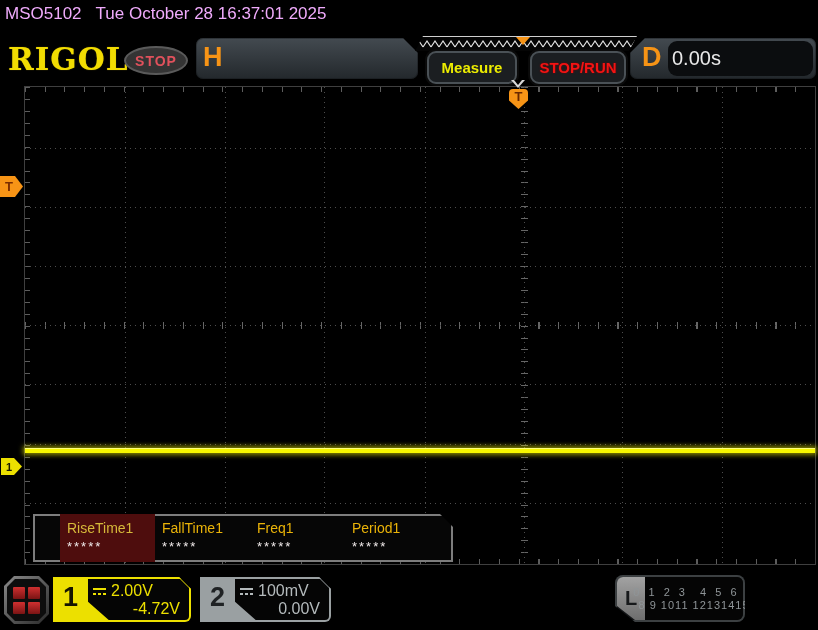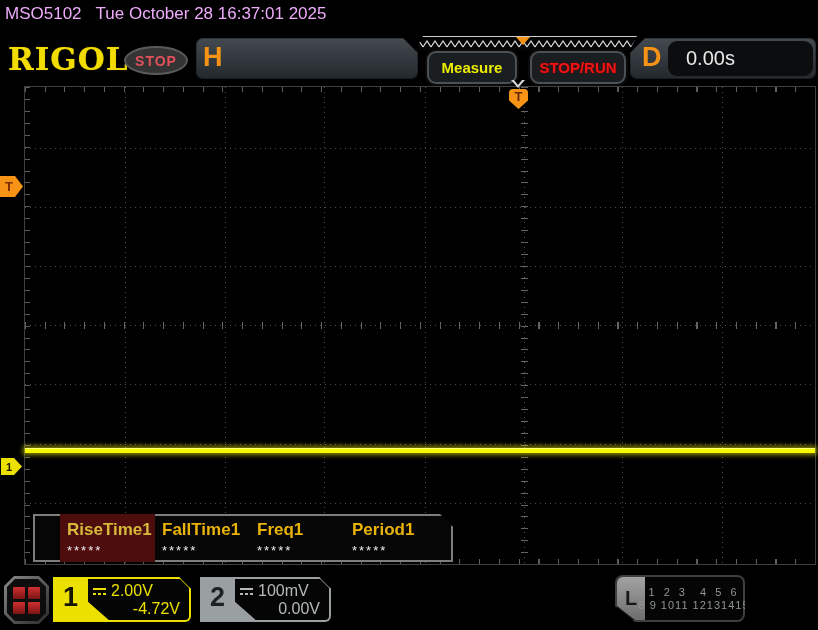--- a/index.html
+++ b/index.html
@@ -20,21 +20,21 @@
         border-radius:7px;box-shadow:inset 0 0 0 1px #11141666;}
   .gpanel .glabel{position:absolute;left:7px;top:4px;color:#f79416;font-size:27px;font-weight:bold;line-height:31px;}
   .h-panel{left:196px;width:222px;clip-path:polygon(0 0,calc(100% - 15px) 0,100% 15px,100% 100%,0 100%);}
   .d-panel{left:630px;width:186px;clip-path:polygon(15px 0,100% 0,100% 100%,0 100%,0 15px);}
   .inner-black{position:absolute;top:3px;bottom:3px;background:#0b0d0f;border-radius:9px;
         display:flex;align-items:center;}
   .h-panel .inner-black{left:26px;right:4px;}
   .d-panel .inner-black{left:38px;right:3px;}
   .tb-value{color:#e9e9e9;font-size:20px;padding-left:17px;flex:1;}
   .rates{padding-right:9px;text-align:right;color:#97a0a8;font-size:13px;line-height:15px;}
-  .delay-value{color:#e9e9e9;font-size:20px;padding-left:18px;}
+  .delay-value{color:#e9e9e9;font-size:20px;padding-left:4px;}
 
   
   .preview-strip{position:absolute;left:415px;top:36px;width:222px;height:14px;background:#050505;
         clip-path:polygon(8px 0,100% 0,calc(100% - 8px) 100%,0 100%);border-top:1px solid #cfcfcf;}
   .preview-tri{position:absolute;left:101px;top:0;width:0;height:0;
         border-left:7px solid transparent;border-right:7px solid transparent;border-top:8px solid #f79416;}
 
   .tbtn{position:absolute;top:51px;height:29px;background:#1b1e21;border:2px solid #4a5156;
         border-radius:9px;box-shadow:0 0 0 2px #0a0a0a;display:flex;align-items:center;justify-content:center;
         font-weight:bold;font-size:15px;cursor:pointer;}
@@ -77,21 +77,21 @@
         clip-path:polygon(0 0,15px 0,100% 50%,15px 100%,0 100%);padding-right:5px;box-sizing:border-box;}
   .ch1-gnd{left:1px;top:458px;width:21px;height:17px;background:#ece000;color:#1a1a00;font-size:11px;
         clip-path:polygon(0 0,13px 0,100% 50%,13px 100%,0 100%);padding-right:5px;box-sizing:border-box;}
 
   
   .meas-panel{position:absolute;left:33px;top:514px;width:420px;height:48px;background:#060606;
         clip-path:polygon(0 0,calc(100% - 13px) 0,100% 13px,100% 100%,0 100%);
         box-shadow:inset 0 0 0 2px #7d7d7d;display:flex;padding-left:27px;box-sizing:border-box;}
   .meas-cell{width:95px;height:100%;padding:6px 0 0 7px;box-sizing:border-box;cursor:pointer;}
   .meas-cell.hl{background:#4e0d0d;}
-  .meas-label{color:#d6b93a;font-size:17px;font-weight:bold;}
+  .meas-label{color:#d6b93a;font-size:14px;font-weight:normal;}
   .meas-cell:not(.hl) .meas-label{color:#eab308;}
   .meas-value{color:#efe9e9;font-size:13px;letter-spacing:2px;margin-top:3px;}
 
   
   .menu-btn{position:absolute;left:4px;top:576px;width:45px;height:48px;cursor:pointer;
         background:linear-gradient(135deg,#8a8a8a,#2a2a2a);
         clip-path:polygon(10px 0,calc(100% - 10px) 0,100% 10px,100% calc(100% - 10px),calc(100% - 10px) 100%,10px 100%,0 calc(100% - 10px),0 10px);}
   .menu-btn .inner{position:absolute;inset:3px;background:#0d0d0d;
         clip-path:polygon(8px 0,calc(100% - 8px) 0,100% 8px,100% calc(100% - 8px),calc(100% - 8px) 100%,8px 100%,0 calc(100% - 8px),0 8px);
         display:grid;grid-template-columns:12px 12px;grid-template-rows:12px 12px;gap:3px;place-content:center;}

